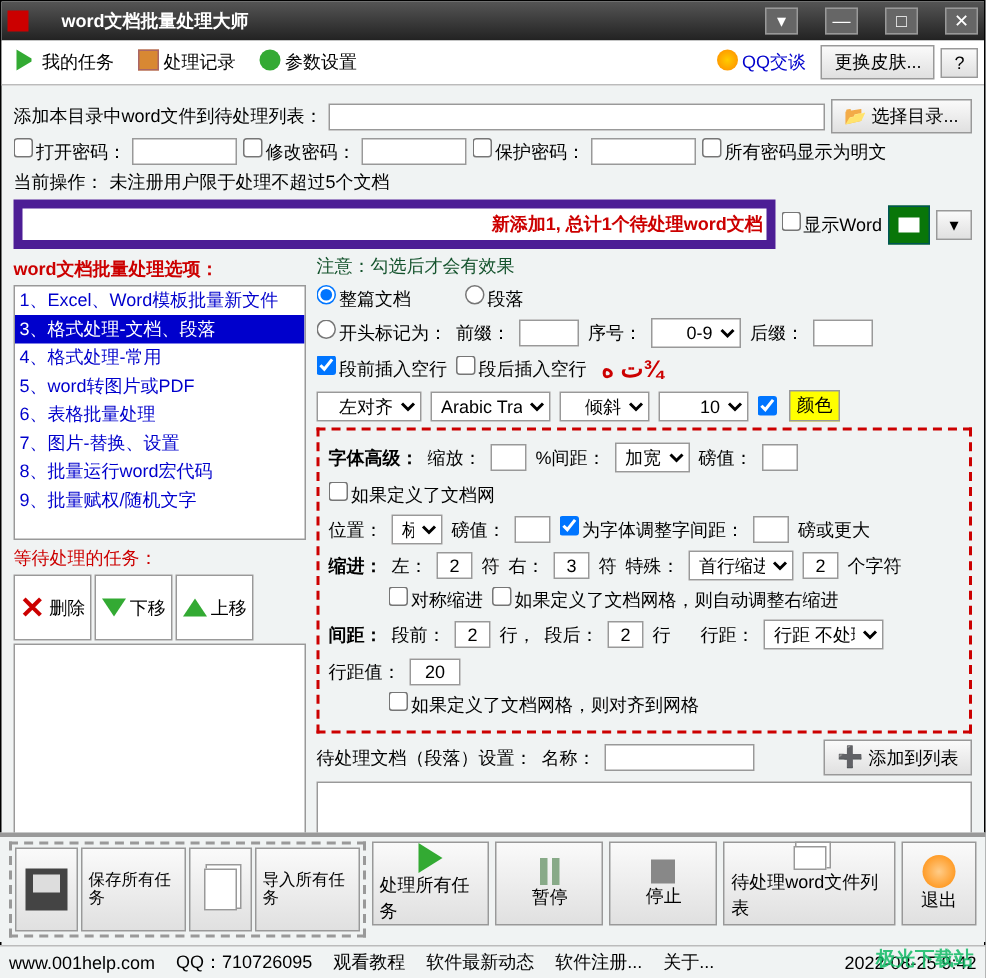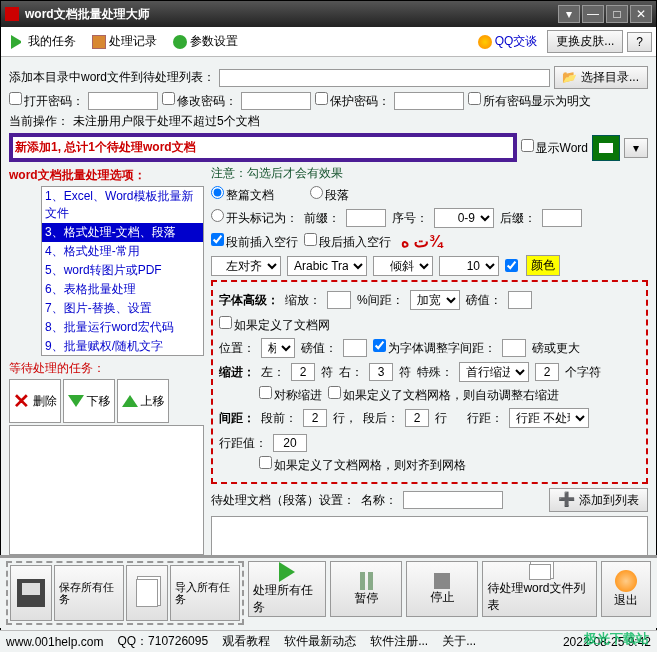--- a/index.html
+++ b/index.html
@@ -1,38 +1,38 @@
 <!DOCTYPE html>
 <html><head>
 <meta charset="utf-8">
 <style>
 * { box-sizing: border-box; margin: 0; padding: 0; font-family: "Microsoft YaHei", SimSun, sans-serif; font-size: 12px; }
 body { background: #f0f3f3; width: 657px; height: 652px; overflow: hidden; border: 1px solid #000; }
-.titlebar { background: linear-gradient(#555,#222); color: #fff; height: 26px; display: flex; align-items: center; padding: 0 4px; }
+.titlebar { background: linear-gradient(#555,#222); color: #fff; height: 26px; display: flex; align-items: center; padding: 0 4px; gap: 16px; }
 .titlebar .ticon { width: 14px; height: 14px; background: #c00; margin-right: 6px; display: inline-block; }
 .titlebar .title { font-weight: bold; flex: 1; }
 .titlebar .winbtn { width: 22px; height: 18px; background: #666; border: 1px solid #999; margin-left: 2px; text-align: center; line-height: 16px; cursor: pointer; }
 .toolbar { background: #fff; border-bottom: 1px solid #bbb; height: 30px; display: flex; align-items: center; padding: 2px 4px; gap: 4px; }
-.tbtn { display: flex; align-items: center; padding: 2px 6px; cursor: pointer; gap: 3px; }
+.tbtn { display: flex; padding: 2px 6px; cursor: pointer; gap: 3px; }
 .tbtn .ico { width: 14px; height: 14px; display: inline-block; }
 .arrow-green { width: 0; height: 0; border-top: 6px solid transparent; border-bottom: 6px solid transparent; border-left: 10px solid #3a3; }
 .clipboard { background: #d88833; border: 1px solid #a66; }
 .tree { background: #3a3; border-radius: 50%; }
 .qq { background: radial-gradient(#fc0,#f80); border-radius: 50%; }
 .btn { background: linear-gradient(#fafafa,#e0e0e0); border: 1px solid #999; padding: 2px 8px; cursor: pointer; }
 .content { padding: 6px 8px; }
 .row { display: flex; align-items: center; gap: 4px; margin: 3px 0; }
 .txtfield { border: 1px solid #999; background: #fff; height: 18px; padding: 0 2px; }
 .label { white-space: nowrap; }
-.green-banner { border: 4px solid #4c1d95; background: #fff; color: #c00; text-align: left; padding: 2px; font-weight: bold; flex: 1; }
+.green-banner { border: 6px solid #4c1d95; background: #fff; color: #c00; text-align: right; padding: 2px; font-weight: bold; flex: 1; }
 .save-ico { width: 28px; height: 26px; background: #097609; border: 1px solid #055; display: flex; align-items: center; justify-content: center; }
 .save-ico::after { content: ""; width: 14px; height: 10px; background: #fff; }
 .left-panel { width: 195px; float: left; }
 .option-title { color: #c00; font-weight: bold; margin: 2px 0; }
-.option-list { border: 1px solid #999; background: #fff; height: 170px; overflow: hidden; margin-left: 32px; }
+.option-list { border: 1px solid #999; background: #fff; height: 170px; overflow: hidden; }
 .option-list div { padding: 1px 3px; color: #00c; cursor: pointer; }
 .option-list .sel { background: #00c; color: #fff; }
 .pending-title { color: #c00; margin-top: 4px; }
 .btnrow { display: flex; gap: 2px; margin-top: 2px; }
 .iconbtn { border: 1px solid #999; background: #fff; width: 44px; height: 44px; display: flex; flex-direction: column; align-items: center; justify-content: center; font-size: 11px; cursor: pointer; }
 .iconbtn.wide { width: 52px; flex-direction: row; gap: 3px; }
 .bigX { color: #c00; font-size: 20px; font-weight: bold; }
 .arrow-up { width: 0; height: 0; border-left: 8px solid transparent; border-right: 8px solid transparent; border-bottom: 12px solid #3a3; }
 .arrow-down { width: 0; height: 0; border-left: 8px solid transparent; border-right: 8px solid transparent; border-top: 12px solid #3a3; }
 .right-panel { margin-left: 202px; }

